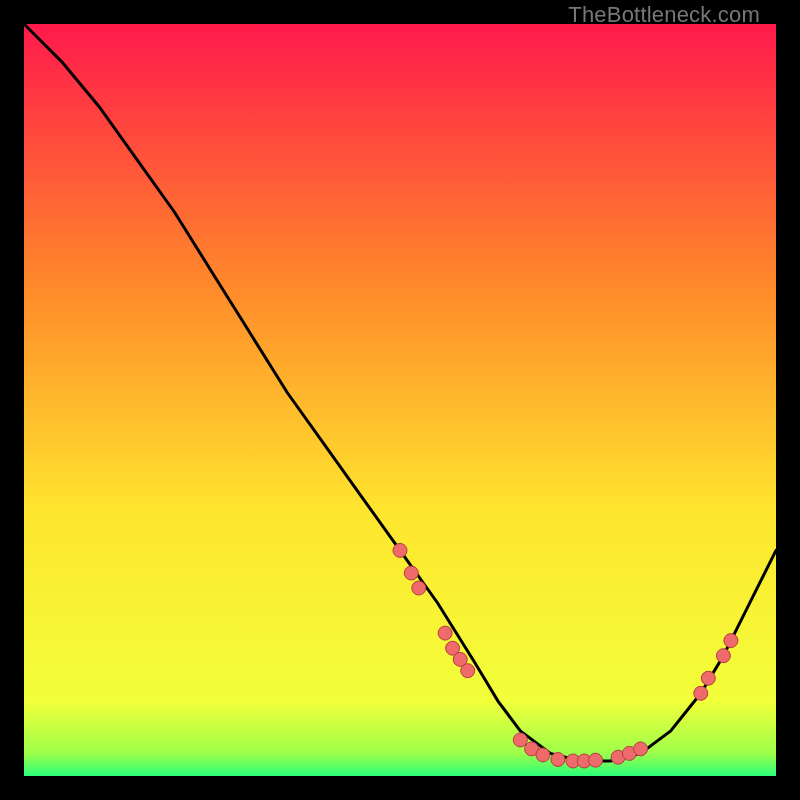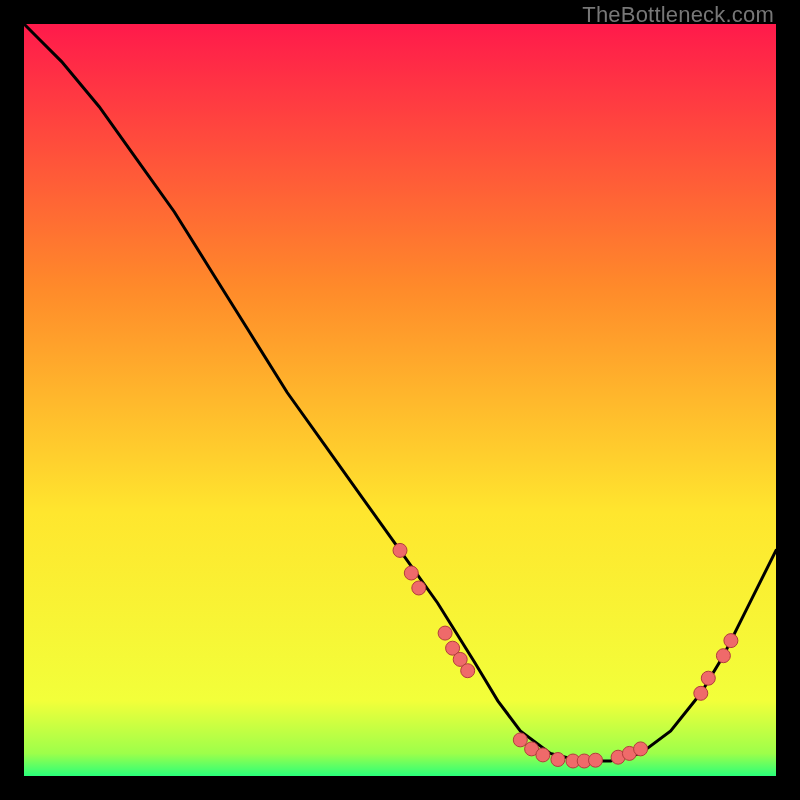--- a/index.html
+++ b/index.html
@@ -22,21 +22,21 @@
   .plot {
     position: absolute;
     left: 0;
     top: 0;
     width: 752px;
     height: 752px;
   }
   .watermark {
     position: absolute;
     top: 2px;
-    right: 26px;
+    right: 40px;
     color: #777;
     font-size: 22px;
     font-weight: 500;
     letter-spacing: 0.2px;
   }
   svg { display: block; }
 </style>
 </head>
 <body>
 

